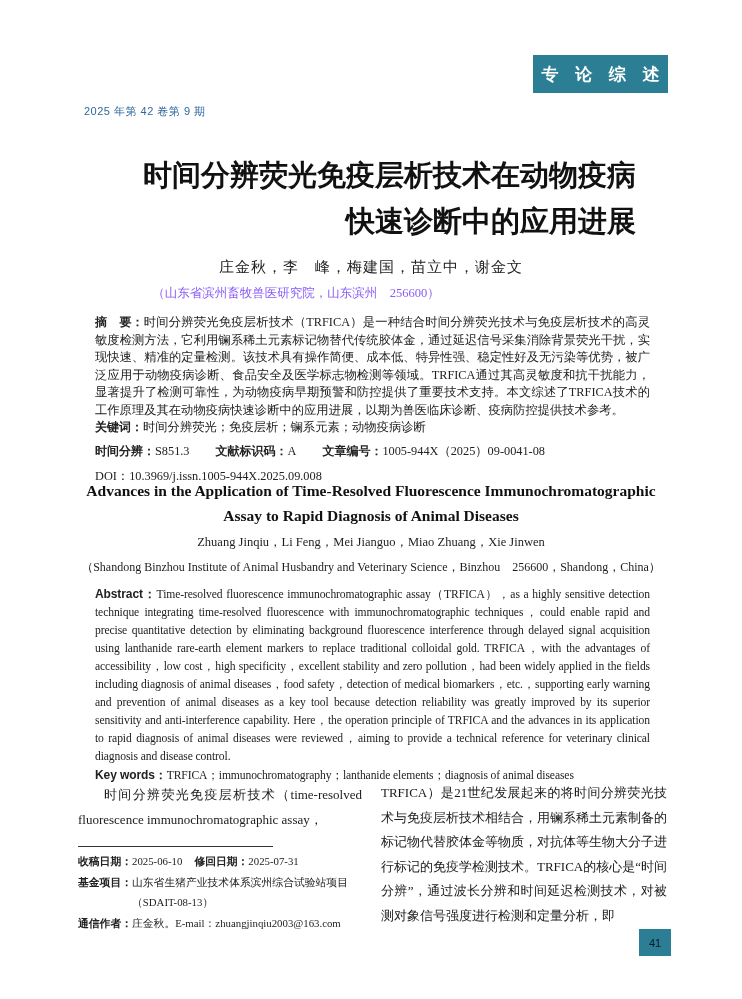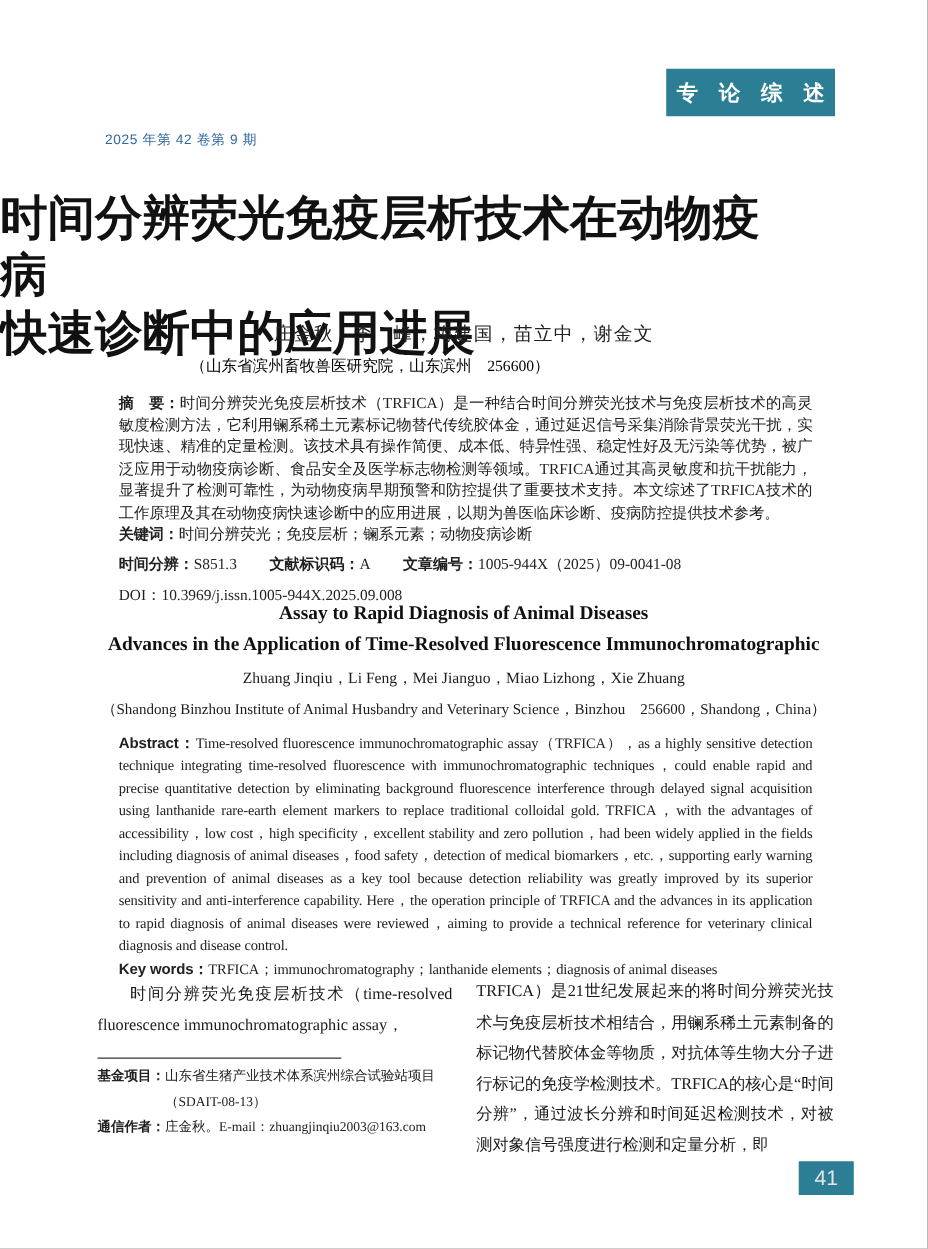--- a/index.html
+++ b/index.html
@@ -15,31 +15,31 @@
     font-size:11px; color:#31689f; letter-spacing:0.5px;margin-top:38px;
   }
   .badge {
     position:absolute; left:533px; top:55px; width:135px; height:38px;
     background:#2b7e93; color:#ffffff; display:flex; align-items:center; justify-content:center;
     font-family:"Liberation Sans","DejaVu Sans",sans-serif;
     font-size:17px; font-weight:bold; letter-spacing:6px; text-indent:6px;
   }
   
   .title-cn {
-    position:absolute; left:0; top:152px; width:636px; text-align:left;
+    position:absolute; left:0; top:152px; width:636px; text-align:right;
     font-family:"Liberation Sans","DejaVu Sans",sans-serif;
-    font-size:38px; font-weight:bold; line-height:46px; color:#111;
+    font-size:29px; font-weight:bold; line-height:46px; color:#111;
   }
   .authors-cn {
     position:absolute; left:0; top:258px; width:742px; text-align:center;
     font-size:15px; letter-spacing:1px; color:#222;
   }
   .affil-cn {
     position:absolute; left:0; top:285px; width:592px; text-align:center;
-    font-size:12.5px; color:#000000;
+    font-size:12.5px; color:#8b5cf6;
   }
   
   .cn-block { position:absolute; left:95px; top:314px; width:555px; }
   .cn-block p { margin:0; text-align:justify; font-size:12.3px; line-height:17.5px; color:#222; }
   .cn-block p.meta-line { margin-top:6px; text-align:left; }
   .cn-block p.doi-line  { margin-top:8px; text-align:left; }
   .lbl { font-weight:bold; font-family:"Liberation Sans","DejaVu Sans",sans-serif; font-size:12px; }
   .gap { display:inline-block; width:26px; }
   .sgap { display:inline-block; width:12px; }
   
@@ -56,23 +56,23 @@
   .col-left  { position:absolute; left:78px;  top:783px; width:284px; }
   .col-right { position:absolute; left:381px; top:781px; width:286px; }
   .body-para { margin:0; text-indent:2em; text-align:justify; font-size:13px; line-height:24.5px; color:#1a1a1a; }
   .body-para.no-indent { text-indent:0; }
   .fn-rule { width:195px; height:0; border-top:1px solid #333; margin:14px 0 4px 0; }
   .footnotes { font-size:10.8px; line-height:20.5px; color:#222; }
   .footnotes .lbl { font-size:10.8px; }
   .fn-hang { padding-left:54px; text-indent:-54px; }
   
   .page-num {
-    position:absolute; left:639px; top:929px; width:44px; height:27px;
-    background:#2b7e93; color:#e5e5e5; display:flex; align-items:center; justify-content:center;
-    font-family:"Liberation Sans","DejaVu Sans",sans-serif; font-size:17px;
+    position:absolute; left:639px; top:929px; width:32px; height:27px;
+    background:#2b7e93; color:#0f172a; display:flex; align-items:center; justify-content:center;
+    font-family:"Liberation Sans","DejaVu Sans",sans-serif; font-size:11px;
   }
 </style>
 </head>
 <body>
 
 <div class="page">
 
   <div class="issue">2025 年第 42 卷第 9 期</div>
   <div class="badge">专 论 综 述</div>
 
@@ -85,36 +85,37 @@
   <div class="affil-cn">（山东省滨州畜牧兽医研究院，山东滨州　256600）</div>
 
   <div class="cn-block">
     <p><span class="lbl">摘　要：</span><span>时间分辨荧光免疫层析技术（TRFICA）是一种结合时间分辨荧光技术与免疫层析技术的高灵敏度检测方法，它利用镧系稀土元素标记物替代传统胶体金，通过延迟信号采集消除背景荧光干扰，实现快速、精准的定量检测。该技术具有操作简便、成本低、特异性强、稳定性好及无污染等优势，被广泛应用于动物疫病诊断、食品安全及医学标志物检测等领域。TRFICA通过其高灵敏度和抗干扰能力，显著提升了检测可靠性，为动物疫病早期预警和防控提供了重要技术支持。本文综述了TRFICA技术的工作原理及其在动物疫病快速诊断中的应用进展，以期为兽医临床诊断、疫病防控提供技术参考。</span></p>
     <p><span class="lbl">关键词：</span><span>时间分辨荧光；免疫层析；镧系元素；动物疫病诊断</span></p>
     <p class="meta-line"><span class="lbl">时间分辨：</span><span>S851.3</span><span class="gap"></span><span class="lbl">文献标识码：</span><span>A</span><span class="gap"></span><span class="lbl">文章编号：</span><span>1005-944X（2025）09-0041-08</span></p>
     <p class="doi-line"><span>DOI：</span><span>10.3969/j.issn.1005-944X.2025.09.008</span></p>
   </div>
 
   <div class="title-en">
+    <div>Advances in the Application of Time-Resolved Fluorescence Immunochromatographic</div>
     <div>Assay to Rapid Diagnosis of Animal Diseases</div>
-    <div>Advances in the Application of Time-Resolved Fluorescence Immunochromatographic</div>
   </div>
 
-  <div class="authors-en">Zhuang Jinqiu，Li Feng，Mei Jianguo，Miao Lizhong，Xie Zhuang</div>
+  <div class="authors-en">Zhuang Jinqiu，Li Feng，Mei Jianguo，Miao Zhuang，Xie Jinwen</div>
   <div class="affil-en">（Shandong Binzhou Institute of Animal Husbandry and Veterinary Science，Binzhou　256600，Shandong，China）</div>
 
   <div class="en-block">
     <p><span class="lbl">Abstract：</span><span>Time-resolved fluorescence immunochromatographic assay（TRFICA），as a highly sensitive detection technique integrating time-resolved fluorescence with immunochromatographic techniques，could enable rapid and precise quantitative detection by eliminating background fluorescence interference through delayed signal acquisition using lanthanide rare-earth element markers to replace traditional colloidal gold. TRFICA，with the advantages of accessibility，low cost，high specificity，excellent stability and zero pollution，had been widely applied in the fields including diagnosis of animal diseases，food safety，detection of medical biomarkers，etc.，supporting early warning and prevention of animal diseases as a key tool because detection reliability was greatly improved by its superior sensitivity and anti-interference capability. Here，the operation principle of TRFICA and the advances in its application to rapid diagnosis of animal diseases were reviewed，aiming to provide a technical reference for veterinary clinical diagnosis and disease control.</span></p>
     <p class="kw"><span class="lbl">Key words：</span><span>TRFICA；immunochromatography；lanthanide elements；diagnosis of animal diseases</span></p>
   </div>
 
   <div class="col-left">
     <p class="body-para">时间分辨荧光免疫层析技术（time-resolved fluorescence immunochromatographic assay，</p>
     <div class="fn-rule"></div>
     <div class="footnotes">
+      <div><span class="lbl">收稿日期：</span><span>2025-06-10</span><span class="sgap"></span><span class="lbl">修回日期：</span><span>2025-07-31</span></div>
       <div class="fn-hang"><span class="lbl">基金项目：</span><span>山东省生猪产业技术体系滨州综合试验站项目（SDAIT-08-13）</span></div>
       <div class="fn-hang"><span class="lbl">通信作者：</span><span>庄金秋。E-mail：zhuangjinqiu2003@163.com</span></div>
     </div>
   </div>
 
   <div class="col-right">
     <p class="body-para no-indent">TRFICA）是21世纪发展起来的将时间分辨荧光技术与免疫层析技术相结合，用镧系稀土元素制备的标记物代替胶体金等物质，对抗体等生物大分子进行标记的免疫学检测技术。TRFICA的核心是“时间分辨”，通过波长分辨和时间延迟检测技术，对被测对象信号强度进行检测和定量分析，即</p>
   </div>
 
   <div class="page-num">41</div>

